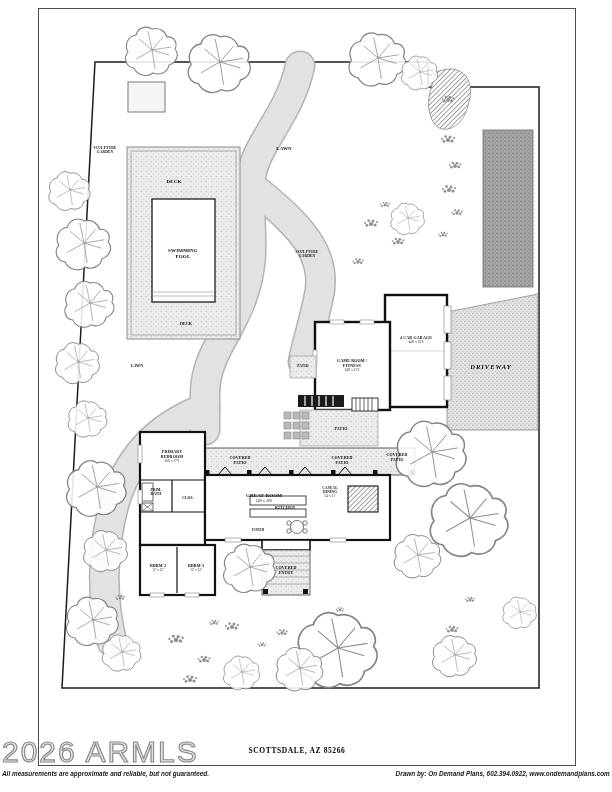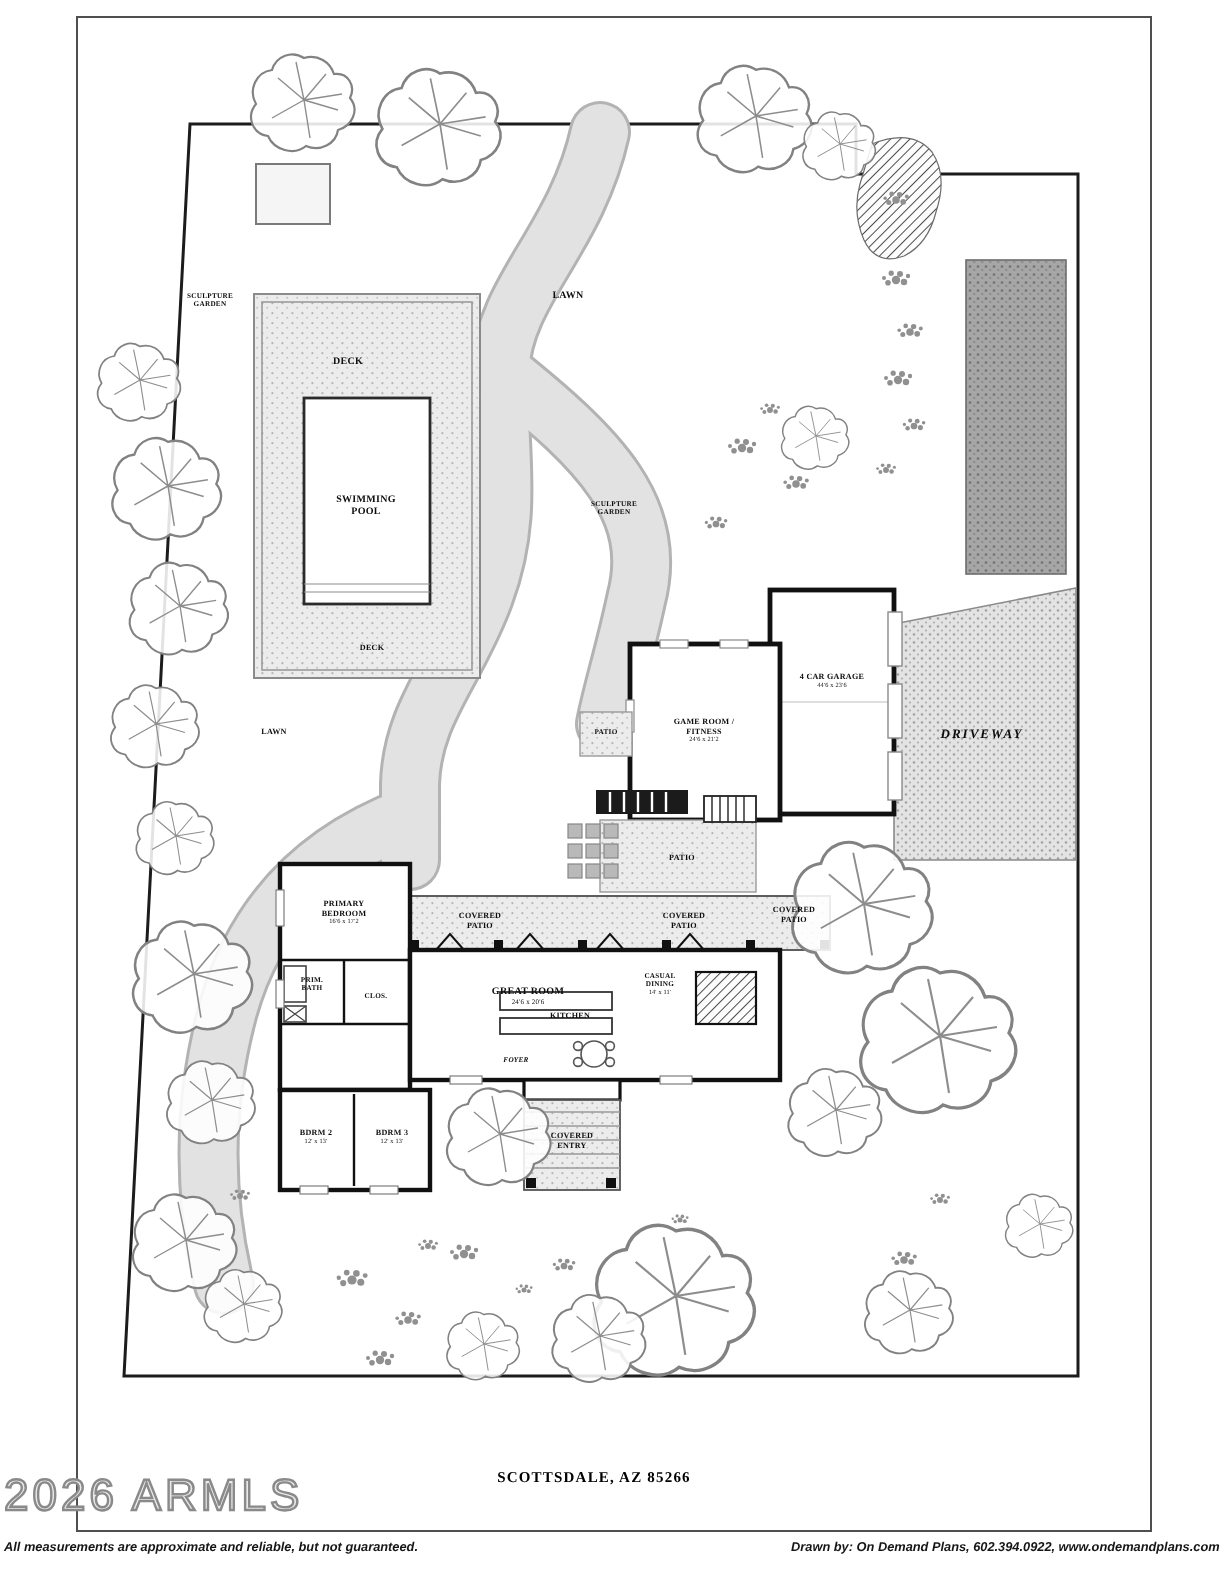--- a/index.html
+++ b/index.html
@@ -14,27 +14,27 @@
   .wrap { white-space:normal; }
   .s35 { font-size:8px;  --s:.45; }
   .s4  { font-size:9px;  --s:.45; }
   .s5  { font-size:10px; --s:.5;  }
   .s6  { font-size:13px; --s:.5;  }
   .dims { display:block; font-weight:normal; font-size:7px; letter-spacing:.2px; }
   .italic { font-style:italic; }
   .drive { letter-spacing:2px; font-style:italic; }
 
   .watermark { position:absolute; left:2px; top:735px; z-index:9;
-               font-family:"Liberation Sans", sans-serif; font-size:22px; letter-spacing:2px;
+               font-family:"Liberation Sans", sans-serif; font-size:30px; letter-spacing:2px;
                color:#e9e9e9; -webkit-text-stroke:1.2px #8a8a8a; }
   .titleblock { position:absolute; left:297px; top:734px; transform:translateX(-50%);
                 text-align:center; z-index:9; }
   .title { font-size:17px; font-weight:bold; letter-spacing:.5px;
            border-bottom:1.8px solid #111; padding:0 12px 2px; display:inline-block; }
-  .subtitle { font-size:7.5px; font-weight:bold; letter-spacing:.6px; margin-top:0; }
+  .subtitle { font-size:7.5px; font-weight:bold; letter-spacing:.6px; margin-top:12px; }
 
   .footer { position:absolute; top:770px; z-index:9; font-family:"Liberation Sans", sans-serif;
             font-size:8px; --s:.8; font-weight:bold; font-style:italic; color:#161616; }
   .footer.left  { left:2px;  transform-origin:left top;  transform:scale(var(--s)); }
   .footer.right { right:2px; transform-origin:right top; transform:scale(var(--s)); }
 </style>
 </head>
 <body>
 
 <div class="page">

